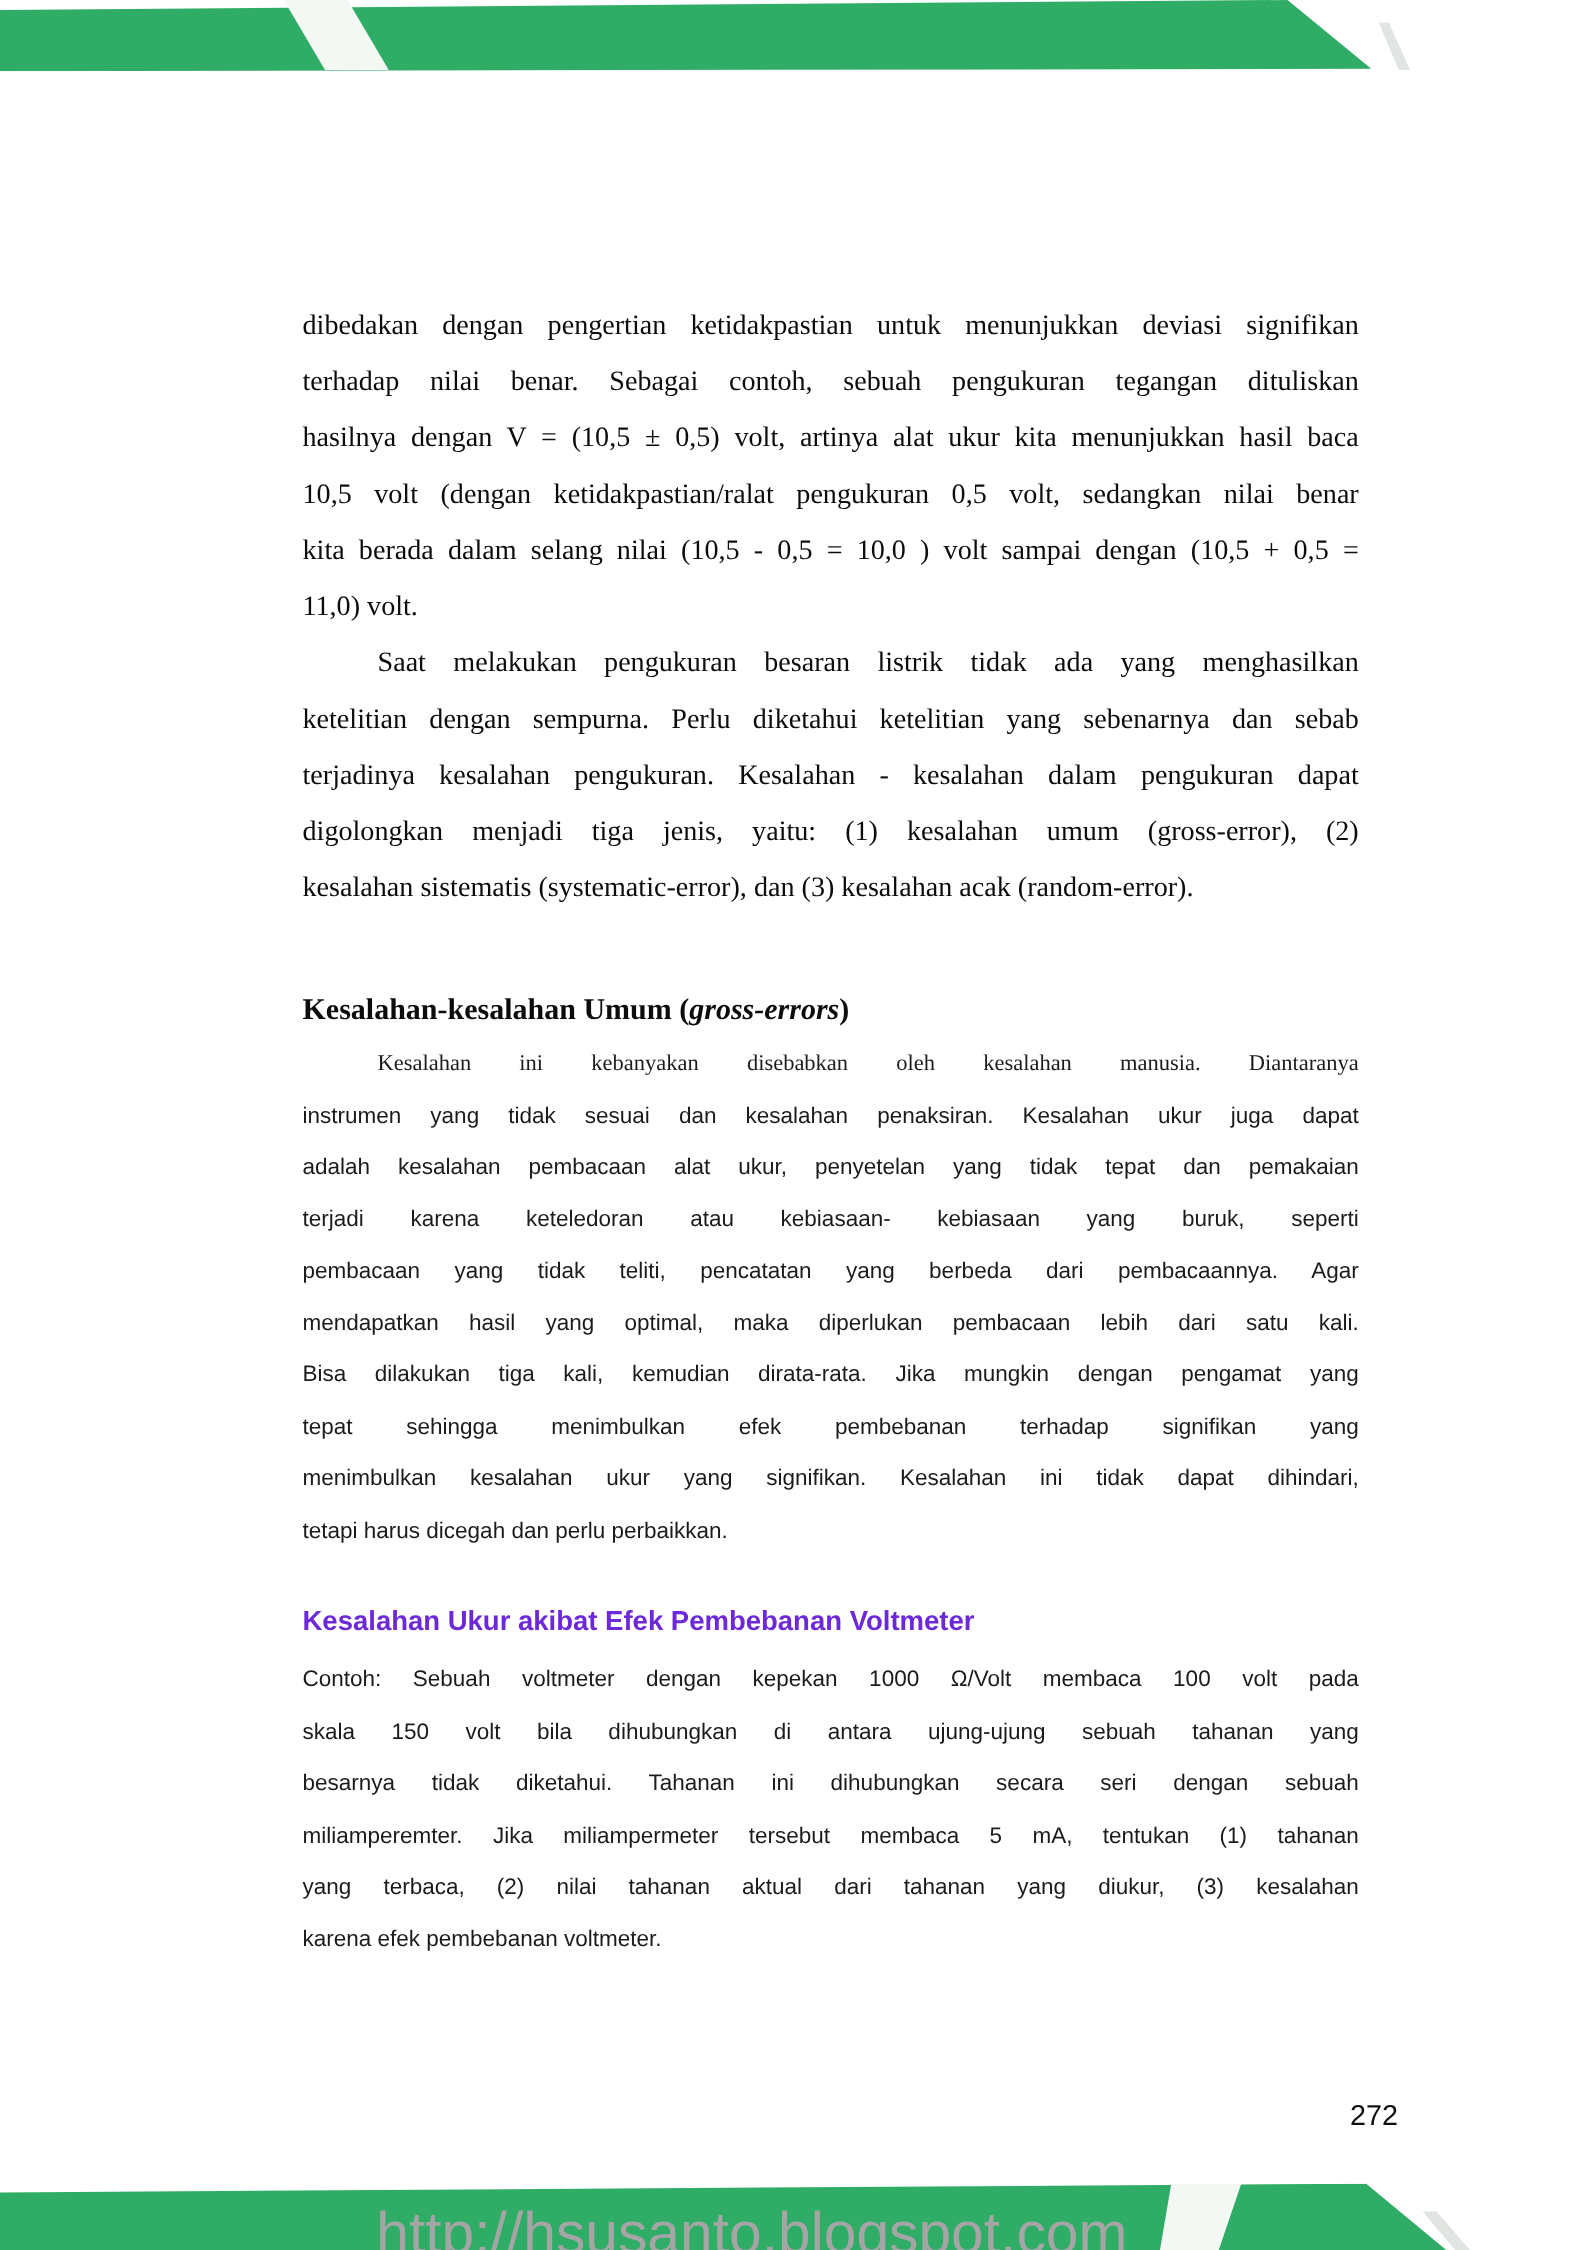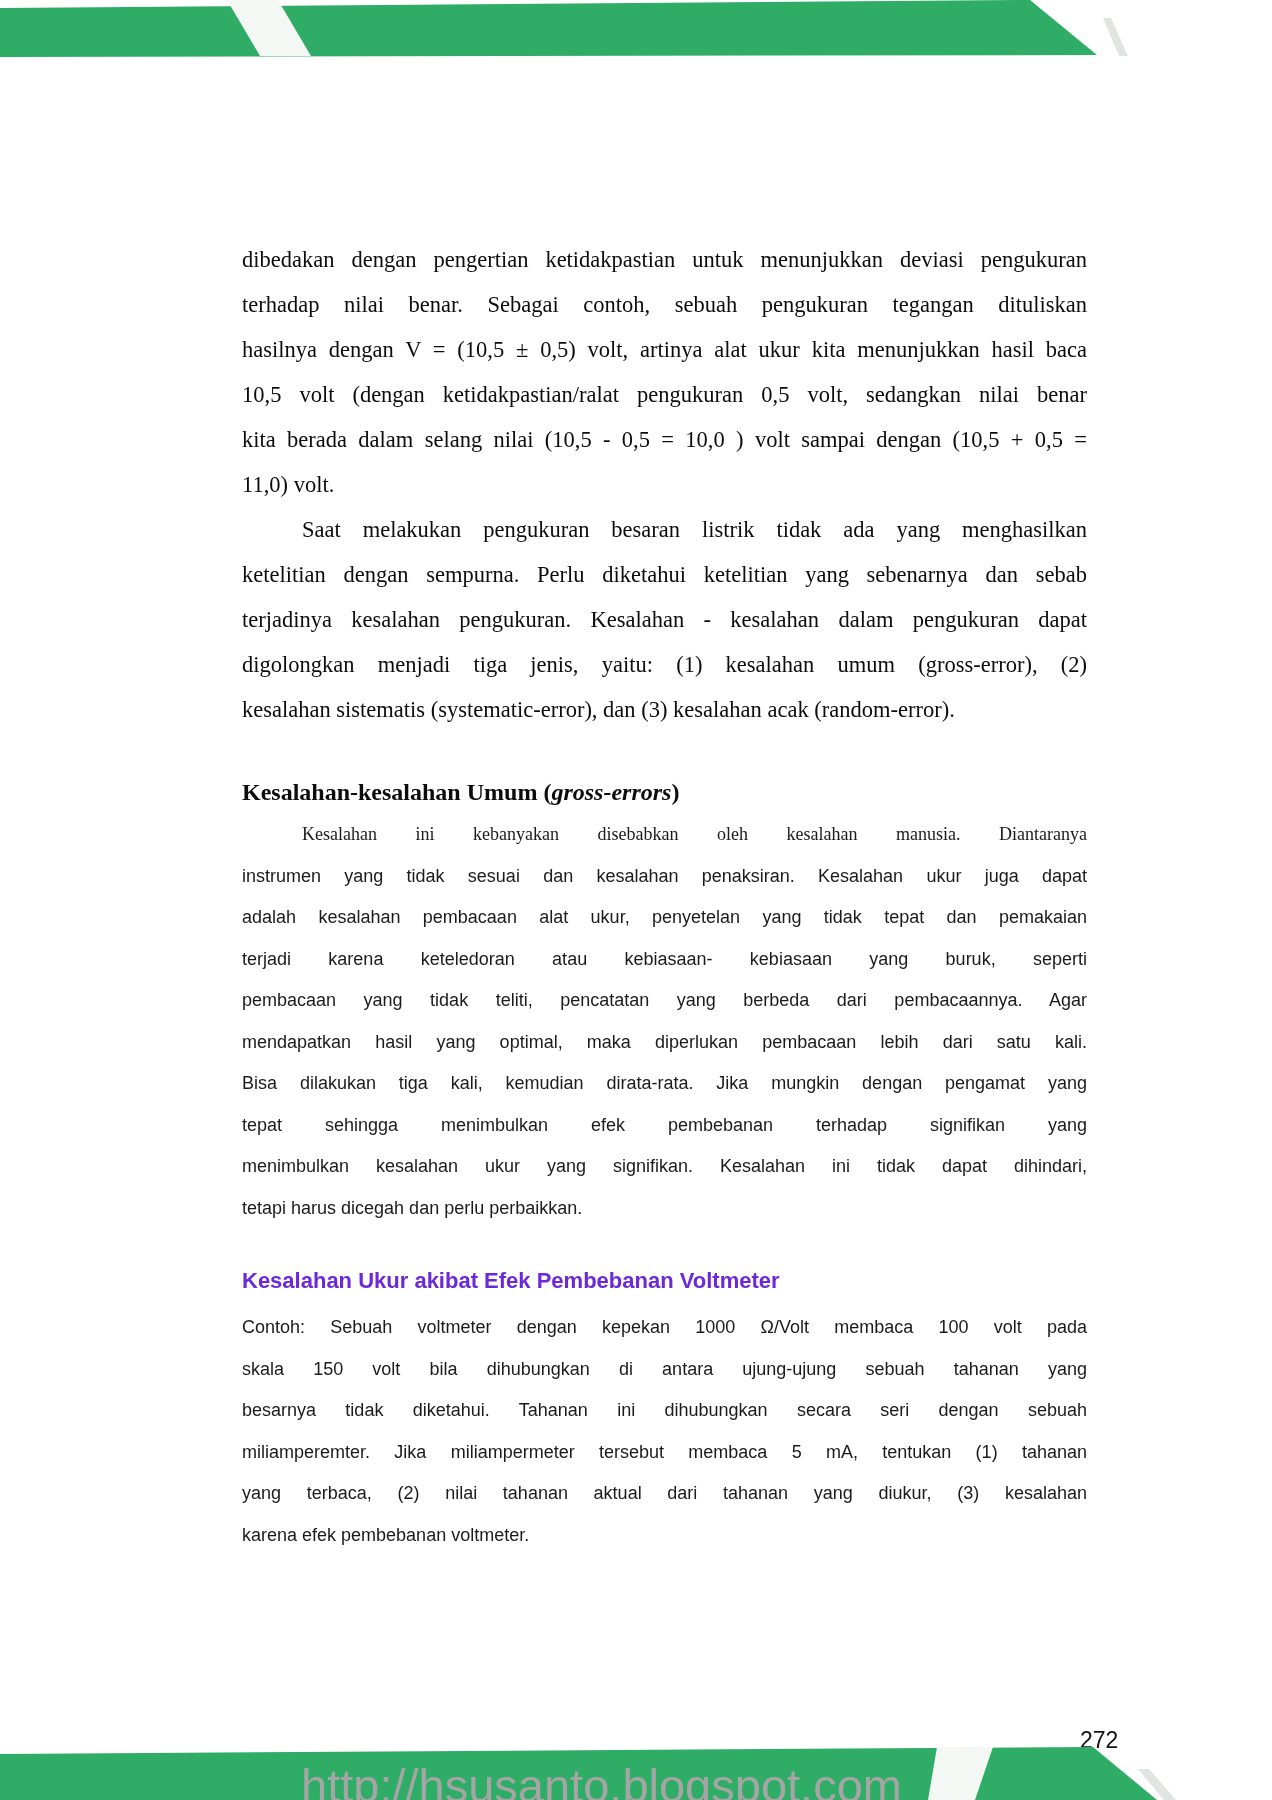--- a/index.html
+++ b/index.html
@@ -21,29 +21,29 @@
   #footer-shadow{top:1745px;height:55px;background:var(--shadow);
     clip-path:polygon(1138px 24px,1149px 24px,1176px 55px,1164px 55px);}
 
   
   #content{position:absolute;left:242px;top:0;width:845px;}
   .jl{text-align:justify;text-align-last:justify;}
   .jlast{text-align:justify;text-align-last:left;}
   .ind{text-indent:60px;font-family:Liberation Serif, serif;}
   .serif-p{margin:0;font-size:22.5px;line-height:45px;color:#0c0c0c;}
   #para1{margin-top:237px;}
-  .serif-head{margin:40px 0 0 0;font-size:24px;line-height:40px;font-weight:bold;color:#0c0c0c;}
+  .serif-head{margin:56px 0 0 0;font-size:24px;line-height:40px;font-weight:bold;color:#0c0c0c;}
   .serif-head .it{font-style:italic;}
   .sans-p{margin:2px 0 0 0;font-family:"Liberation Sans","DejaVu Sans",sans-serif;
           font-size:18px;line-height:41.5px;color:#1b1b1b;}
   .sans-head{margin:32px 0 0 0;font-family:"Liberation Sans","DejaVu Sans",sans-serif;
           font-size:22px;line-height:40px;font-weight:bold;color:#6d28d9;}
   #para4{margin-top:6px;}
 
-  #page-number{position:absolute;left:1080px;top:1727px;width:60px;
+  #page-number{position:absolute;left:1080px;top:1679px;width:60px;
         font-family:"Liberation Sans","DejaVu Sans",sans-serif;
         font-size:23px;line-height:26px;color:#111;}
 
   .watermark{position:absolute;left:301px;white-space:nowrap;
         font-family:"Liberation Sans","DejaVu Sans",sans-serif;
         font-size:47px;line-height:47px;font-weight:normal;}
   #watermark-main{top:1762px;color:#a5a5a5;}
   #watermark-echo{top:1794px;color:#8f8f8f;}
 </style>
 </head>
@@ -51,21 +51,21 @@
 
 <div id="page" style="--green: #2fac66; --stripe: #f3f8f4; --shadow: #e0e5e1;">
 
   <div class="band" id="header-band"></div>
   <div class="band" id="header-slash"></div>
   <div class="band" id="header-shadow"></div>
 
   <div id="content">
 
     <div class="serif-p" id="para1">
-      <div class="jl">dibedakan dengan pengertian ketidakpastian untuk menunjukkan deviasi pengukuran</div>
+      <div class="jl">dibedakan dengan pengertian ketidakpastian untuk menunjukkan deviasi signifikan</div>
       <div class="jl">terhadap nilai benar. Sebagai contoh, sebuah pengukuran tegangan dituliskan</div>
       <div class="jl">hasilnya dengan V = (10,5 ± 0,5) volt, artinya alat ukur kita menunjukkan hasil baca</div>
       <div class="jl">10,5 volt (dengan ketidakpastian/ralat pengukuran 0,5 volt, sedangkan nilai benar</div>
       <div class="jl">kita berada dalam selang nilai (10,5 - 0,5 = 10,0 ) volt sampai dengan (10,5 + 0,5 =</div>
       <div class="jlast">11,0) volt.</div>
     </div>
 
     <div class="serif-p" id="para2">
       <div class="jl ind">Saat melakukan pengukuran besaran listrik tidak ada yang menghasilkan</div>
       <div class="jl">ketelitian dengan sempurna. Perlu diketahui ketelitian yang sebenarnya dan sebab</div>

